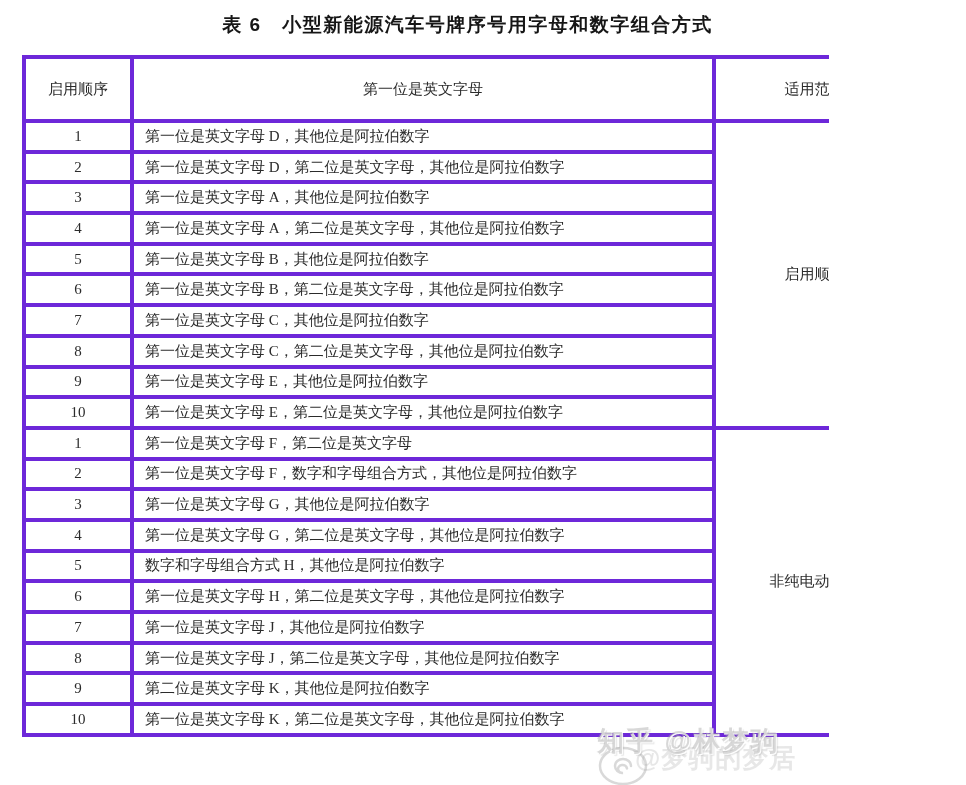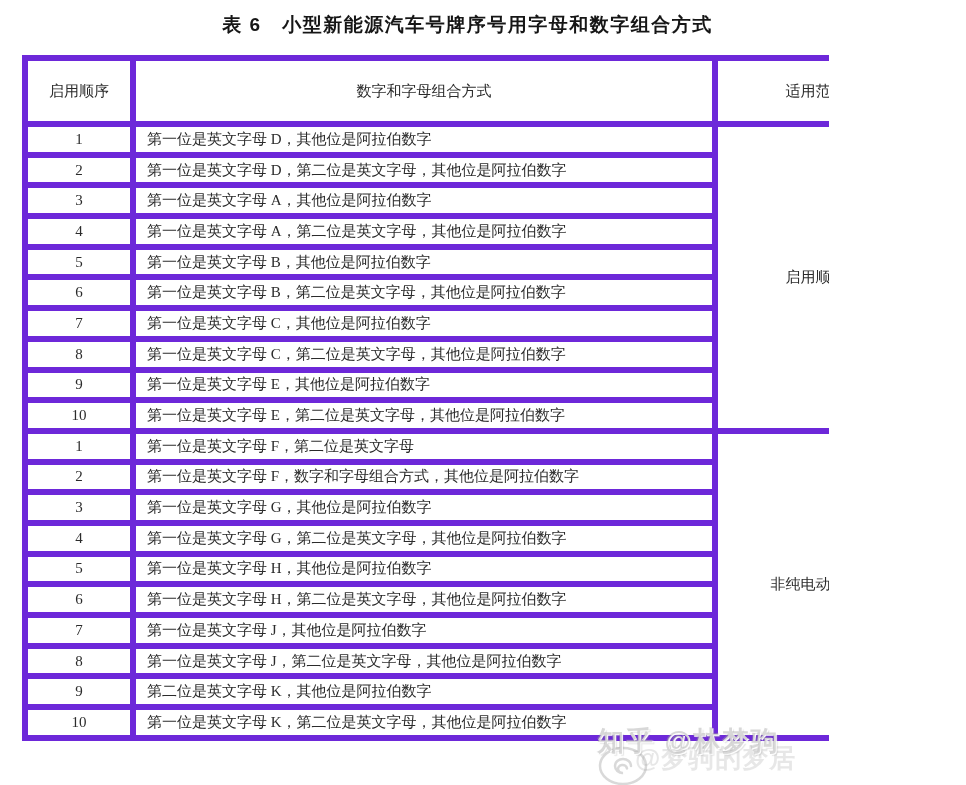--- a/index.html
+++ b/index.html
@@ -32,21 +32,21 @@
   table.combo-table {
     position: absolute;
     top: 55px;
     left: 22px;
     width: 891px;
     border-collapse: collapse;
     table-layout: fixed;
   }
   .combo-table th,
   .combo-table td {
-    border: 6px solid #6d28d9;
+    border: 4px solid #6d28d9;
     font-weight: normal;
     font-size: 15px;
     color: #2b2b2b;
     overflow: hidden;
     white-space: nowrap;
   }
   .combo-table thead th {
     height: 58px;
     text-align: center;
     vertical-align: middle;
@@ -119,21 +119,21 @@
 
   <table class="combo-table">
     <colgroup>
       <col style="width:108px">
       <col style="width:582px">
       <col style="width:201px">
     </colgroup>
     <thead>
       <tr>
         <th>启用顺序</th>
-        <th>数字和字母组合方式</th>
+        <th>第一位是英文字母</th>
         <th>适用范围</th>
       </tr>
     </thead>
     <tbody id="table-body">
         <tr class="data-row">
           <td class="order-cell">1</td>
           <td class="combo-cell">第一位是英文字母 D，其他位是阿拉伯数字</td>
           <td class="scope-cell" rowspan="10">启用顺序</td>
         </tr>
         <tr class="data-row">
@@ -184,21 +184,21 @@
         <tr class="data-row">
           <td class="order-cell">3</td>
           <td class="combo-cell">第一位是英文字母 G，其他位是阿拉伯数字</td>
         </tr>
         <tr class="data-row">
           <td class="order-cell">4</td>
           <td class="combo-cell">第一位是英文字母 G，第二位是英文字母，其他位是阿拉伯数字</td>
         </tr>
         <tr class="data-row">
           <td class="order-cell">5</td>
-          <td class="combo-cell">第一位是英文字母 H，其他位是阿拉伯数字</td>
+          <td class="combo-cell">数字和字母组合方式 H，其他位是阿拉伯数字</td>
         </tr>
         <tr class="data-row">
           <td class="order-cell">6</td>
           <td class="combo-cell">第一位是英文字母 H，第二位是英文字母，其他位是阿拉伯数字</td>
         </tr>
         <tr class="data-row">
           <td class="order-cell">7</td>
           <td class="combo-cell">第一位是英文字母 J，其他位是阿拉伯数字</td>
         </tr>
         <tr class="data-row">

